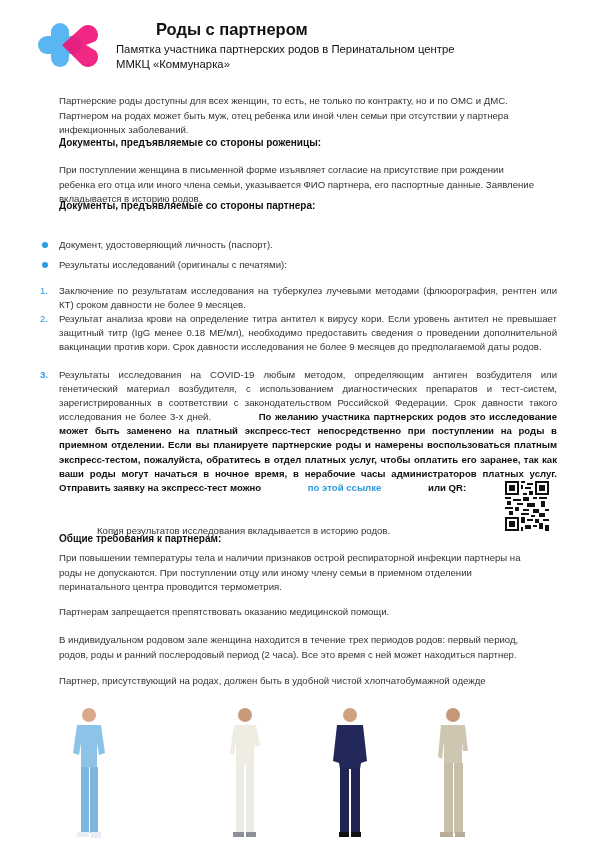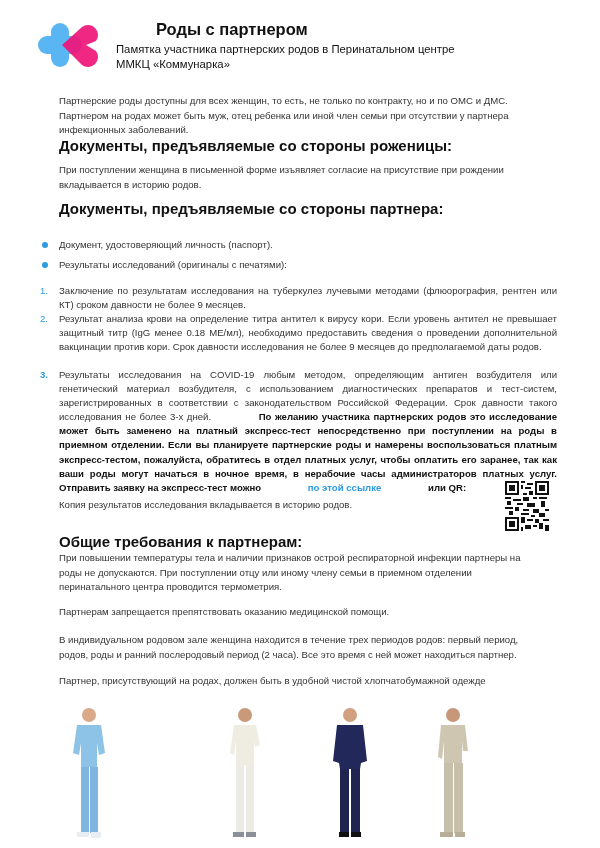--- a/index.html
+++ b/index.html
@@ -5,21 +5,21 @@
   * { box-sizing: border-box; margin: 0; padding: 0; }
   html, body { width: 600px; height: 848px; background: #ffffff; overflow: hidden; }
   body { font-family: "Liberation Sans", sans-serif; color: #222; position: relative; }
 
   .header { position: absolute; left: 38px; top: 14px; width: 560px; height: 64px; }
   .logo { position: absolute; left: 0; top: 5px; width: 62px; height: 52px; }
   .title { position: absolute; left: 78px; top: 6px; font-size: 16.5px; font-weight: bold; color: #111; margin-left: 40px; }
   .subtitle { position: absolute; left: 78px; top: 28px; font-size: 11.3px; font-weight: normal; color: #111; line-height: 15px; width: 460px; }
 
   .p { position: absolute; left: 59px; width: 498px; font-size: 9.6px; line-height: 14.6px; color: #333; text-align: justify; }
-  .h2 { position: absolute; left: 59px; font-size: 15px; font-weight: bold; color: #111; }
+  .h2 { position: absolute; left: 59px; font-size: 10px; font-weight: bold; color: #111; }
 
   .bullet { position: absolute; left: 42px; width: 515px; font-size: 9.6px; line-height: 14.6px; color: #333; }
   .bullet .dot { position: absolute; left: 0; top: 4px; width: 6px; height: 6px; border-radius: 50%; background: #2c9be0; }
   .bullet .txt { position: absolute; left: 17px; text-align: right; }
 
   .num { position: absolute; left: 40px; width: 517px; font-size: 9.6px; line-height: 14.1px; color: #333; }
   .num .n { position: absolute; left: 0; top: 0; color: #2c9be0; }
   .num .n.bold { font-weight: bold; }
   .num .body { margin-left: 19px; text-align: justify; display: block; }
   .num b { color: #111; margin-left: 44px; }
@@ -50,20 +50,21 @@
 
 <div class="p" style="top:94px;">
   <div>Партнерские роды доступны для всех женщин, то есть, не только по контракту, но и по ОМС и ДМС.</div>
   <div>Партнером на родах может быть муж, отец ребенка или иной член семьи при отсутствии у партнера</div>
   <div>инфекционных заболеваний.</div>
 </div>
 
 <div class="h2" style="top:137px;">Документы, предъявляемые со стороны роженицы:</div>
 <div class="p" style="top:163px;">
   <div>При поступлении женщина в письменной форме изъявляет согласие на присутствие при рождении</div>
+  <div>ребенка его отца или иного члена семьи, указывается ФИО партнера, его паспортные данные. Заявление</div>
   <div>вкладывается в историю родов.</div>
 </div>
 
 <div class="h2" style="top:200px;">Документы, предъявляемые со стороны партнера:</div>
 
 <div class="bullet" style="top:238px;">
   <span class="dot"></span>
   <span class="txt">Документ, удостоверяющий личность (паспорт).</span>
 </div>
 <div class="bullet" style="top:258px;">
@@ -77,21 +78,21 @@
 </div>
 <div class="num" style="top:312px;">
   <span class="n">2.</span>
   <span class="body">Результат анализа крови на определение титра антител к вирусу кори. Если уровень антител не превышает защитный титр (IgG менее 0.18 МЕ/мл), необходимо предоставить сведения о проведении дополнительной вакцинации против кори. Срок давности исследования не более 9 месяцев до предполагаемой даты родов.</span>
 </div>
 <div class="num" style="top:368px;">
   <span class="n bold">3.</span>
   <span class="body"><span>Результаты исследования на COVID-19 любым методом, определяющим антиген возбудителя или генетический материал возбудителя, с использованием диагностических препаратов и тест-систем, зарегистрированных в соответствии с законодательством Российской Федерации. Срок давности такого исследования не более 3-х дней. </span><b>По желанию участника партнерских родов это исследование может быть заменено на платный экспресс-тест непосредственно при поступлении на роды в приемном отделении. Если вы планируете партнерские роды и намерены воспользоваться платным экспресс-тестом, пожалуйста, обратитесь в отдел платных услуг, чтобы оплатить его заранее, так как ваши роды могут начаться в ночное время, в нерабочие часы администраторов платных услуг. Отправить заявку на экспресс-тест можно </b><b><a class="link">по этой ссылке</a></b><b> или QR:</b></span>
 </div>
 
-<div class="p" style="top:498px;">Копия результатов исследования вкладывается в историю родов.</div>
+<div class="p" style="top:524px;margin-left:38px;">Копия результатов исследования вкладывается в историю родов.</div>
 
 <svg class="qr" viewBox="0 0 22 25" shape-rendering="crispEdges">
   <rect x="0" y="0" width="22" height="25" fill="#fff"></rect>
   <g fill="#111">
     <rect x="0" y="0" width="7" height="7"></rect>
       <rect x="1" y="1" width="5" height="5" fill="#fff"></rect>
       <rect x="2" y="2" width="3" height="3"></rect>
     <rect x="15" y="0" width="7" height="7"></rect>
       <rect x="16" y="1" width="5" height="5" fill="#fff"></rect>
       <rect x="17" y="2" width="3" height="3"></rect>

